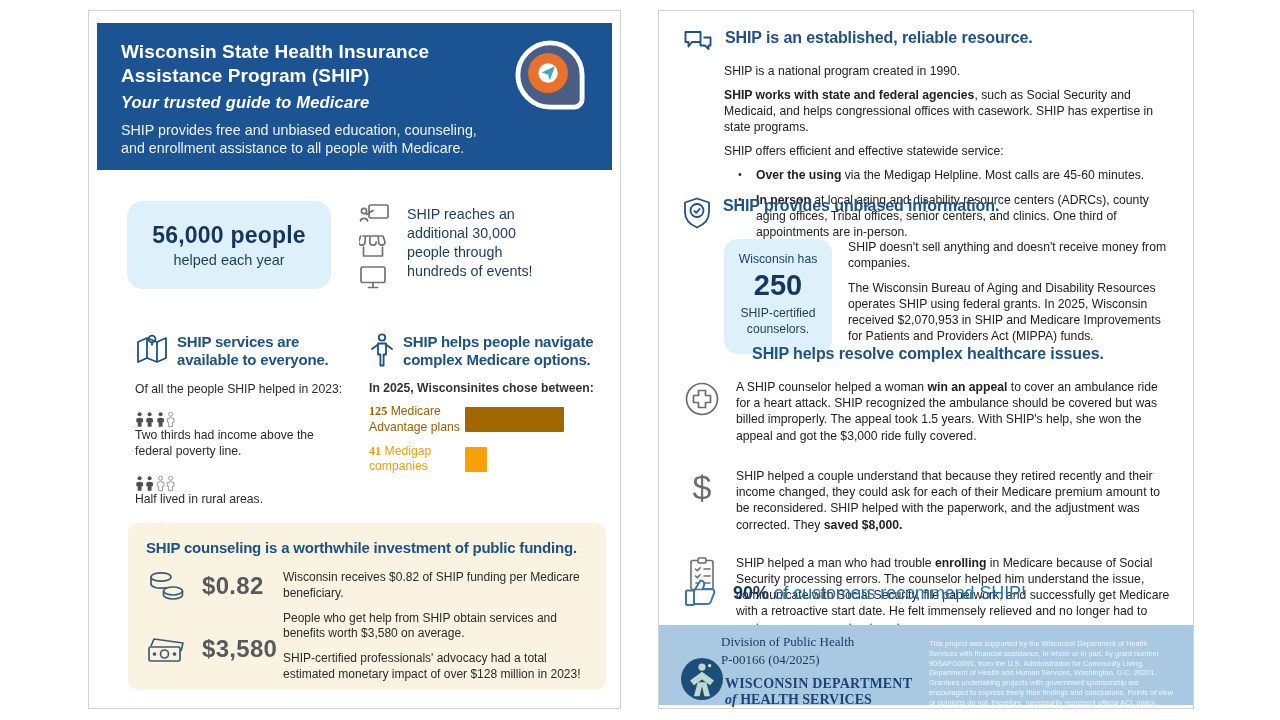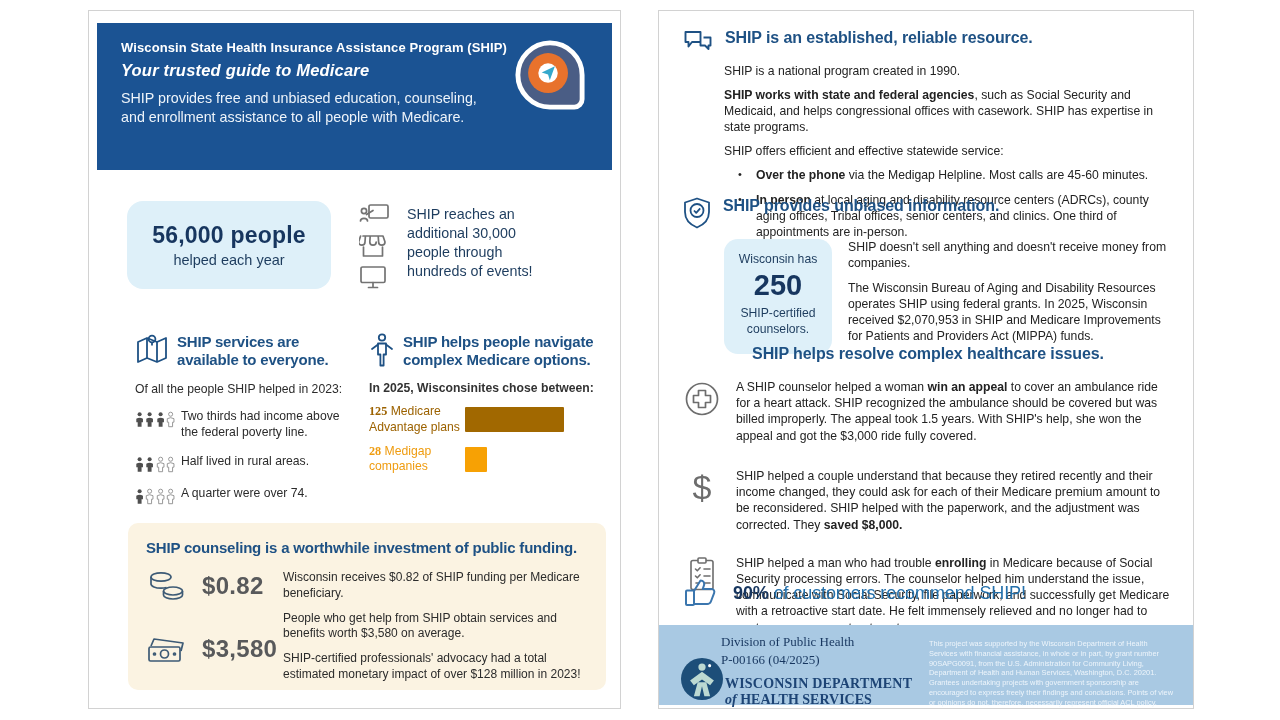--- a/index.html
+++ b/index.html
@@ -3,39 +3,39 @@
 <meta charset="utf-8">
 <style>
   * { box-sizing: border-box; margin: 0; padding: 0; }
   html,body { width:1280px; height:720px; background:#ffffff; font-family:"Liberation Sans", sans-serif; position:relative; overflow:hidden; }
   .page { position:absolute; top:10px; height:699px; background:#fff; border:1px solid #d2d2d2; }
   #left-page { left:88px; width:533px; }
   #right-page { left:658px; width:536px; }
 
   
   .lp-header { position:absolute; left:8px; right:8px; top:12px; height:147px; background:#1b5393; padding:17px 0 0 24px; color:#fff; }
-  .lp-title { font-size:13px; font-weight:700; line-height:1.25; width:392px; letter-spacing:.1px; }
+  .lp-title { font-size:19px; font-weight:700; line-height:1.25; width:392px; letter-spacing:.1px; }
   .lp-subtitle { font-size:16.5px; font-weight:700; font-style:italic; margin-top:5px; letter-spacing:.2px; }
   .lp-desc { font-size:14.3px; margin-top:9px; line-height:1.32; width:372px; color:#eef4fa; }
   .lp-logo { position:absolute; right:26px; top:16px; }
 
   .reach { position:absolute; left:38px; top:190px; display:flex; align-items:flex-start; }
   .stat-box { width:204px; height:88px; background:#def0f9; border-radius:16px; display:flex; flex-direction:column; align-items:center; justify-content:center; }
   .stat-big { font-size:23px; font-weight:800; color:#17365f; letter-spacing:.2px; }
   .stat-cap { font-size:14.5px; color:#1d3c5e; margin-top:3px; }
   .reach-icons { display:flex; flex-direction:column; gap:7px; margin-left:28px; margin-top:2px; color:#737373; }
   .reach-text { width:150px; margin-left:17px; margin-top:4px; font-size:14.3px; line-height:1.33; color:#1d3c5e; }
 
   .cols { position:absolute; left:46px; top:322px; display:flex; gap:24px; }
   .col-services { width:210px; }
   .col-navigate { width:250px; }
   .sec-head { display:flex; gap:8px; align-items:flex-start; }
   .sec-head .hh { font-size:15px; font-weight:700; color:#1e5184; line-height:1.18; letter-spacing:-.2px; }
   .svc-intro { font-size:12.2px; color:#2b2b2b; margin-top:14px; }
-  .svc-row { display:flex; align-items:flex-start; gap:6px; margin-top:13px; }
+  .svc-row { display:flex; align-items:flex-start; gap:0; margin-top:13px;flex-direction:column; }
   .people { width:40px; flex:none; display:flex; align-items:flex-end; gap:1px; padding-top:2px; }
   .svc-row .t { font-size:12.2px; color:#2b2b2b; line-height:1.28; }
   .nav-intro { font-size:12.2px; font-weight:700; color:#333; margin-top:13px; }
   .chart { margin-top:6px; }
   .crow { display:flex; align-items:center; margin-top:9px; }
   .clabel { width:96px; flex:none; font-size:12.2px; line-height:1.25; }
   .clabel b { font-weight:700;font-family:Liberation Serif, serif; }
   .c0 { color:#9c6200; } .c1 { color:#ef9c10; } .c2 { color:#f6bd5e; }
   .cbar-zone { flex:1; }
   .cbar { height:25px; border-radius:1px; }
@@ -235,21 +235,21 @@
       <div class="nav-intro">In 2025, Wisconsinites chose between:</div>
 
       <div class="chart">
         <div class="crow">
           <span class="clabel c0"><b>125</b> <span>Medicare Advantage plans</span></span>
           <span class="cbar-zone">
               <span class="cbar" style="display: block; width: 64%; background: rgb(161, 104, 0);"></span>
             </span>
         </div>
         <div class="crow">
-          <span class="clabel c1"><b>28</b> <span>Medigap companies</span></span>
+          <span class="clabel c1"><b>41</b> <span>Medigap companies</span></span>
           <span class="cbar-zone">
               <span class="cbar" style="display: block; width: 14.336%; background: rgb(247, 161, 4);"></span>
             </span>
         </div>
       </div>
     </div>
   </div>
 
   <div class="fund">
     <div class="fund-h">SHIP counseling is a worthwhile investment of public funding.</div>
@@ -299,21 +299,21 @@
         </svg>
       </span>
       <h2>SHIP is an established, reliable resource.</h2>
     </div>
     <div class="rsec-body">
       <p>SHIP is a national program created in 1990.</p>
       <p><b>SHIP works with state and federal agencies</b><span>, such as Social Security and Medicaid, and helps congressional offices with casework. SHIP has expertise in state programs.</span></p>
       <p>SHIP offers efficient and effective statewide service:</p>
       <div class="bullet">
         <span class="dot">•</span>
-        <span class="bt"><b>Over the phone</b><span> via the Medigap Helpline. Most calls are 45-60 minutes.</span></span>
+        <span class="bt"><b>Over the using</b><span> via the Medigap Helpline. Most calls are 45-60 minutes.</span></span>
       </div>
       <div class="bullet">
         <span class="dot">•</span>
         <span class="bt"><b>In person</b><span> at local aging and disability resource centers (ADRCs), county aging offices, Tribal offices, senior centers, and clinics. One third of appointments are in-person.</span></span>
       </div>
     </div>
   </div>
 
   <div class="rsec" style="top:186px">
     <div class="rsec-head">

